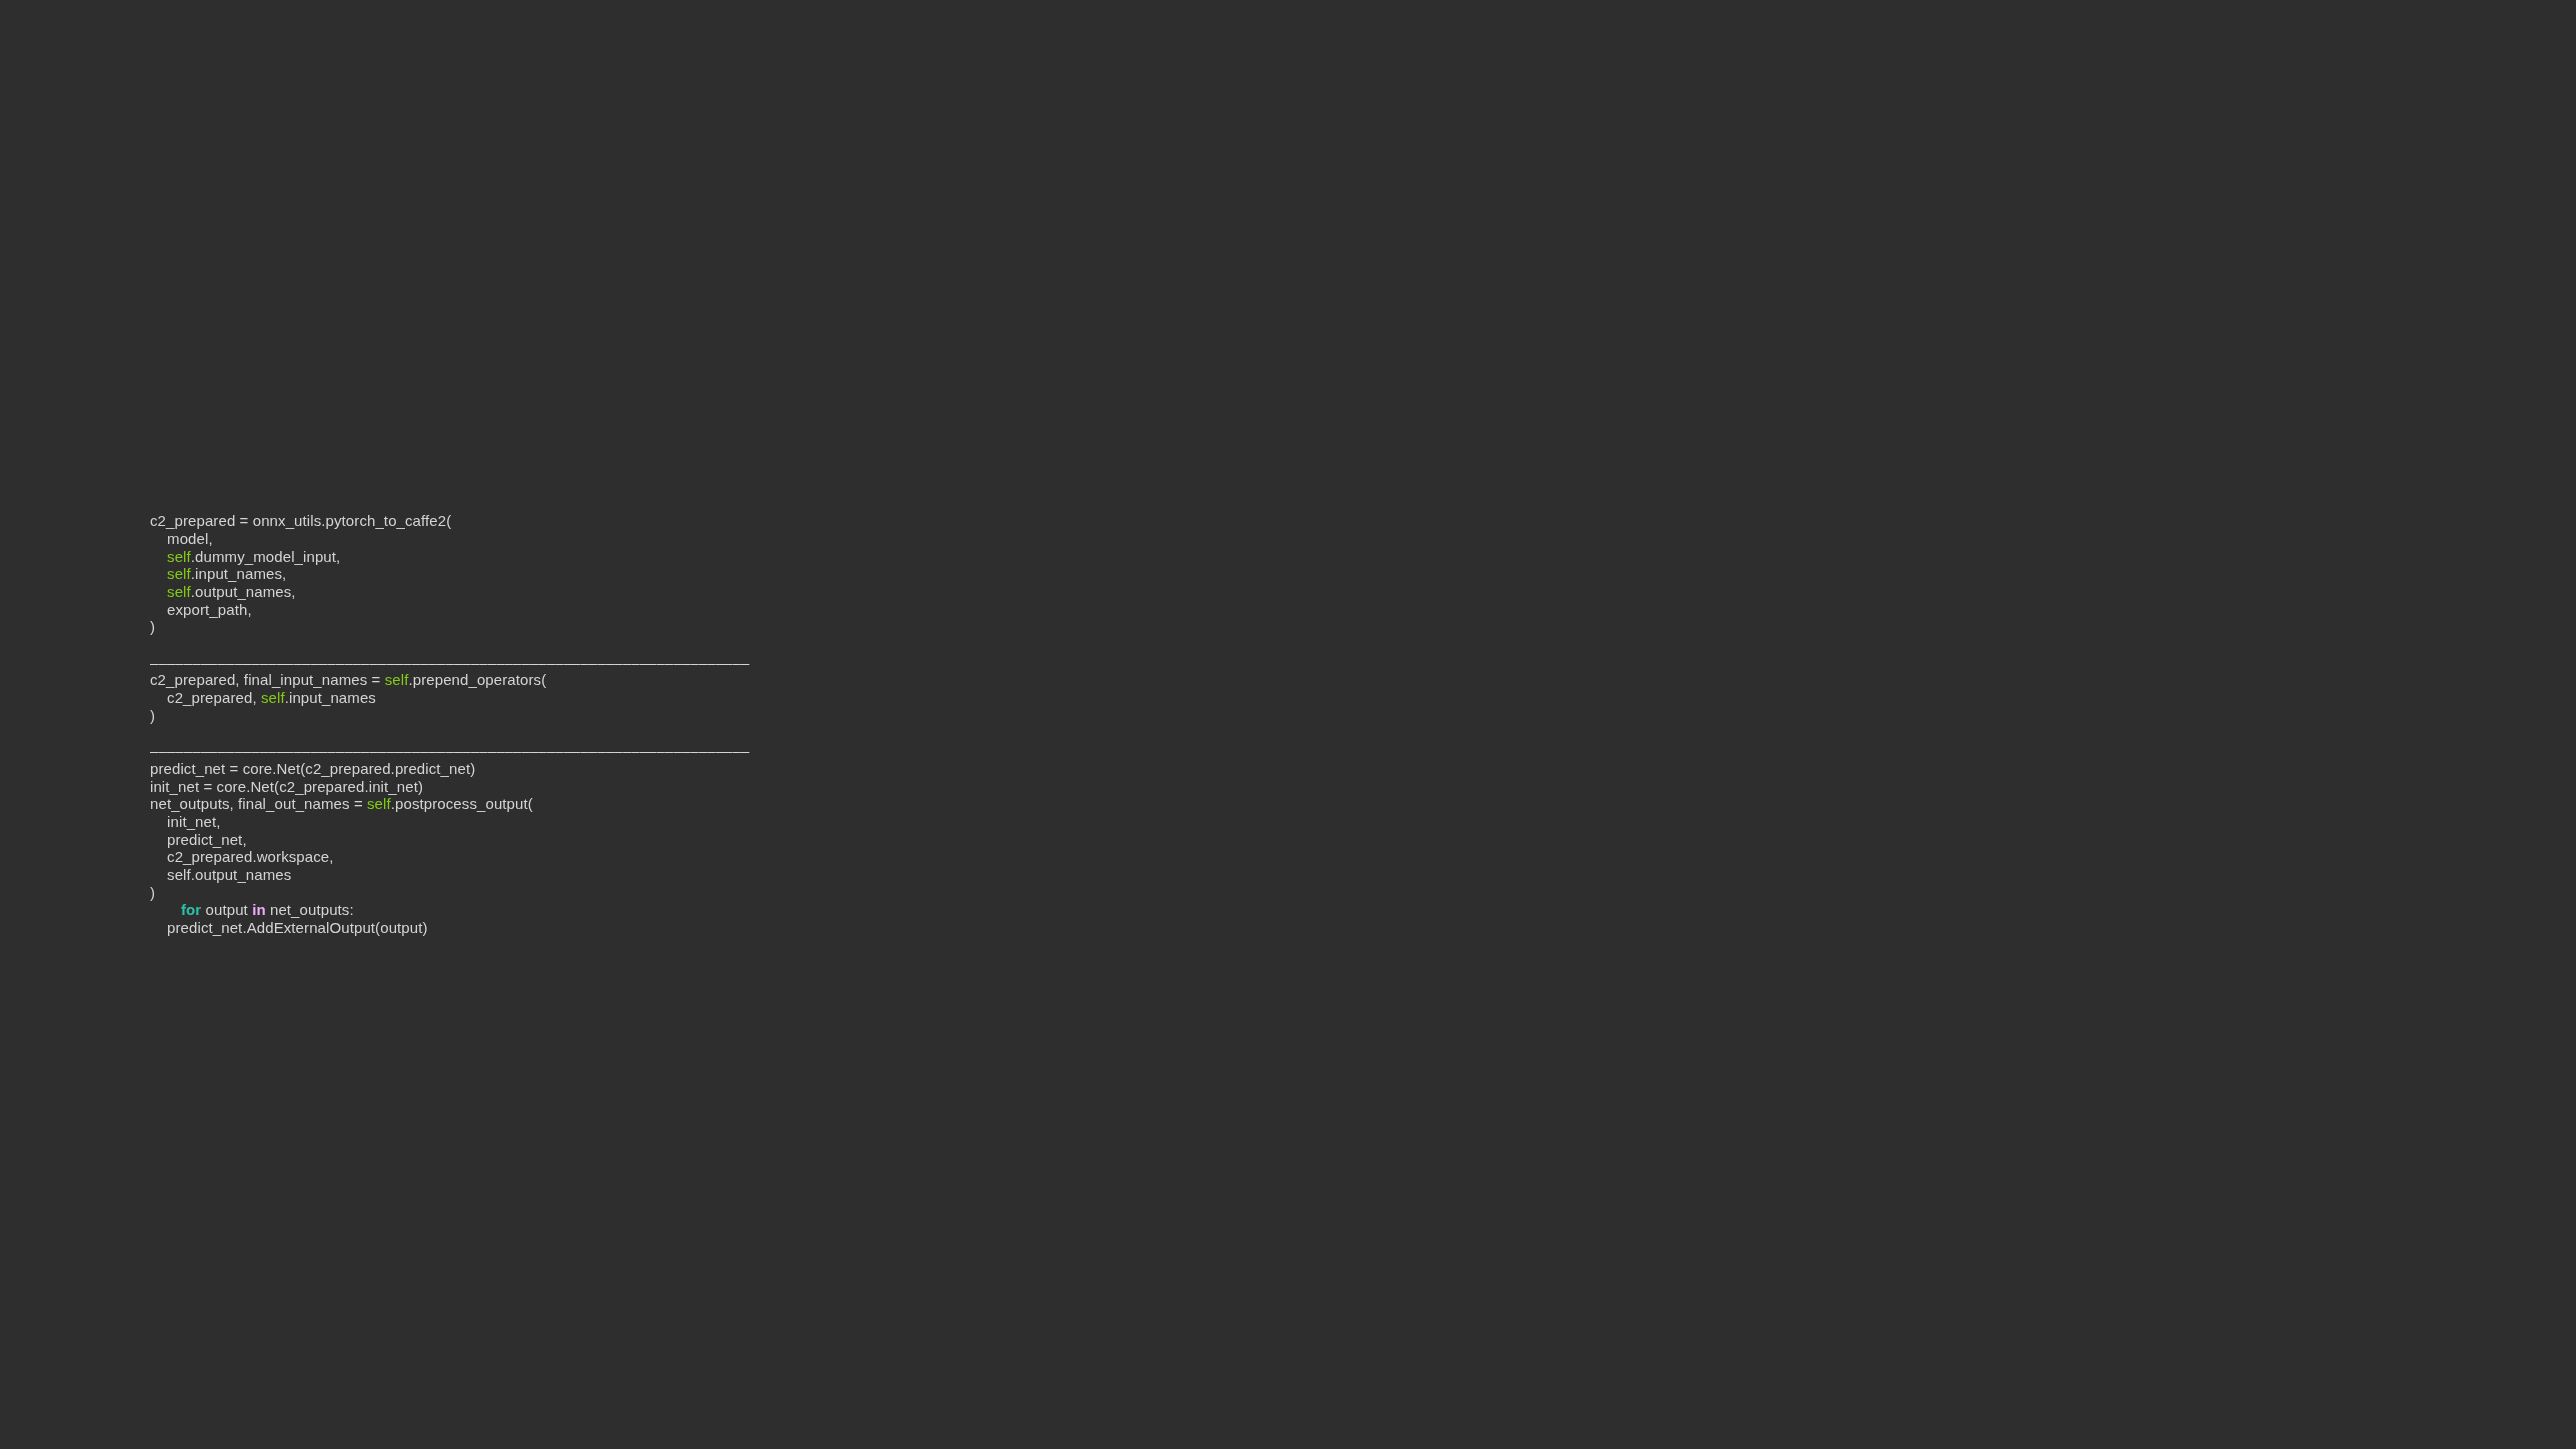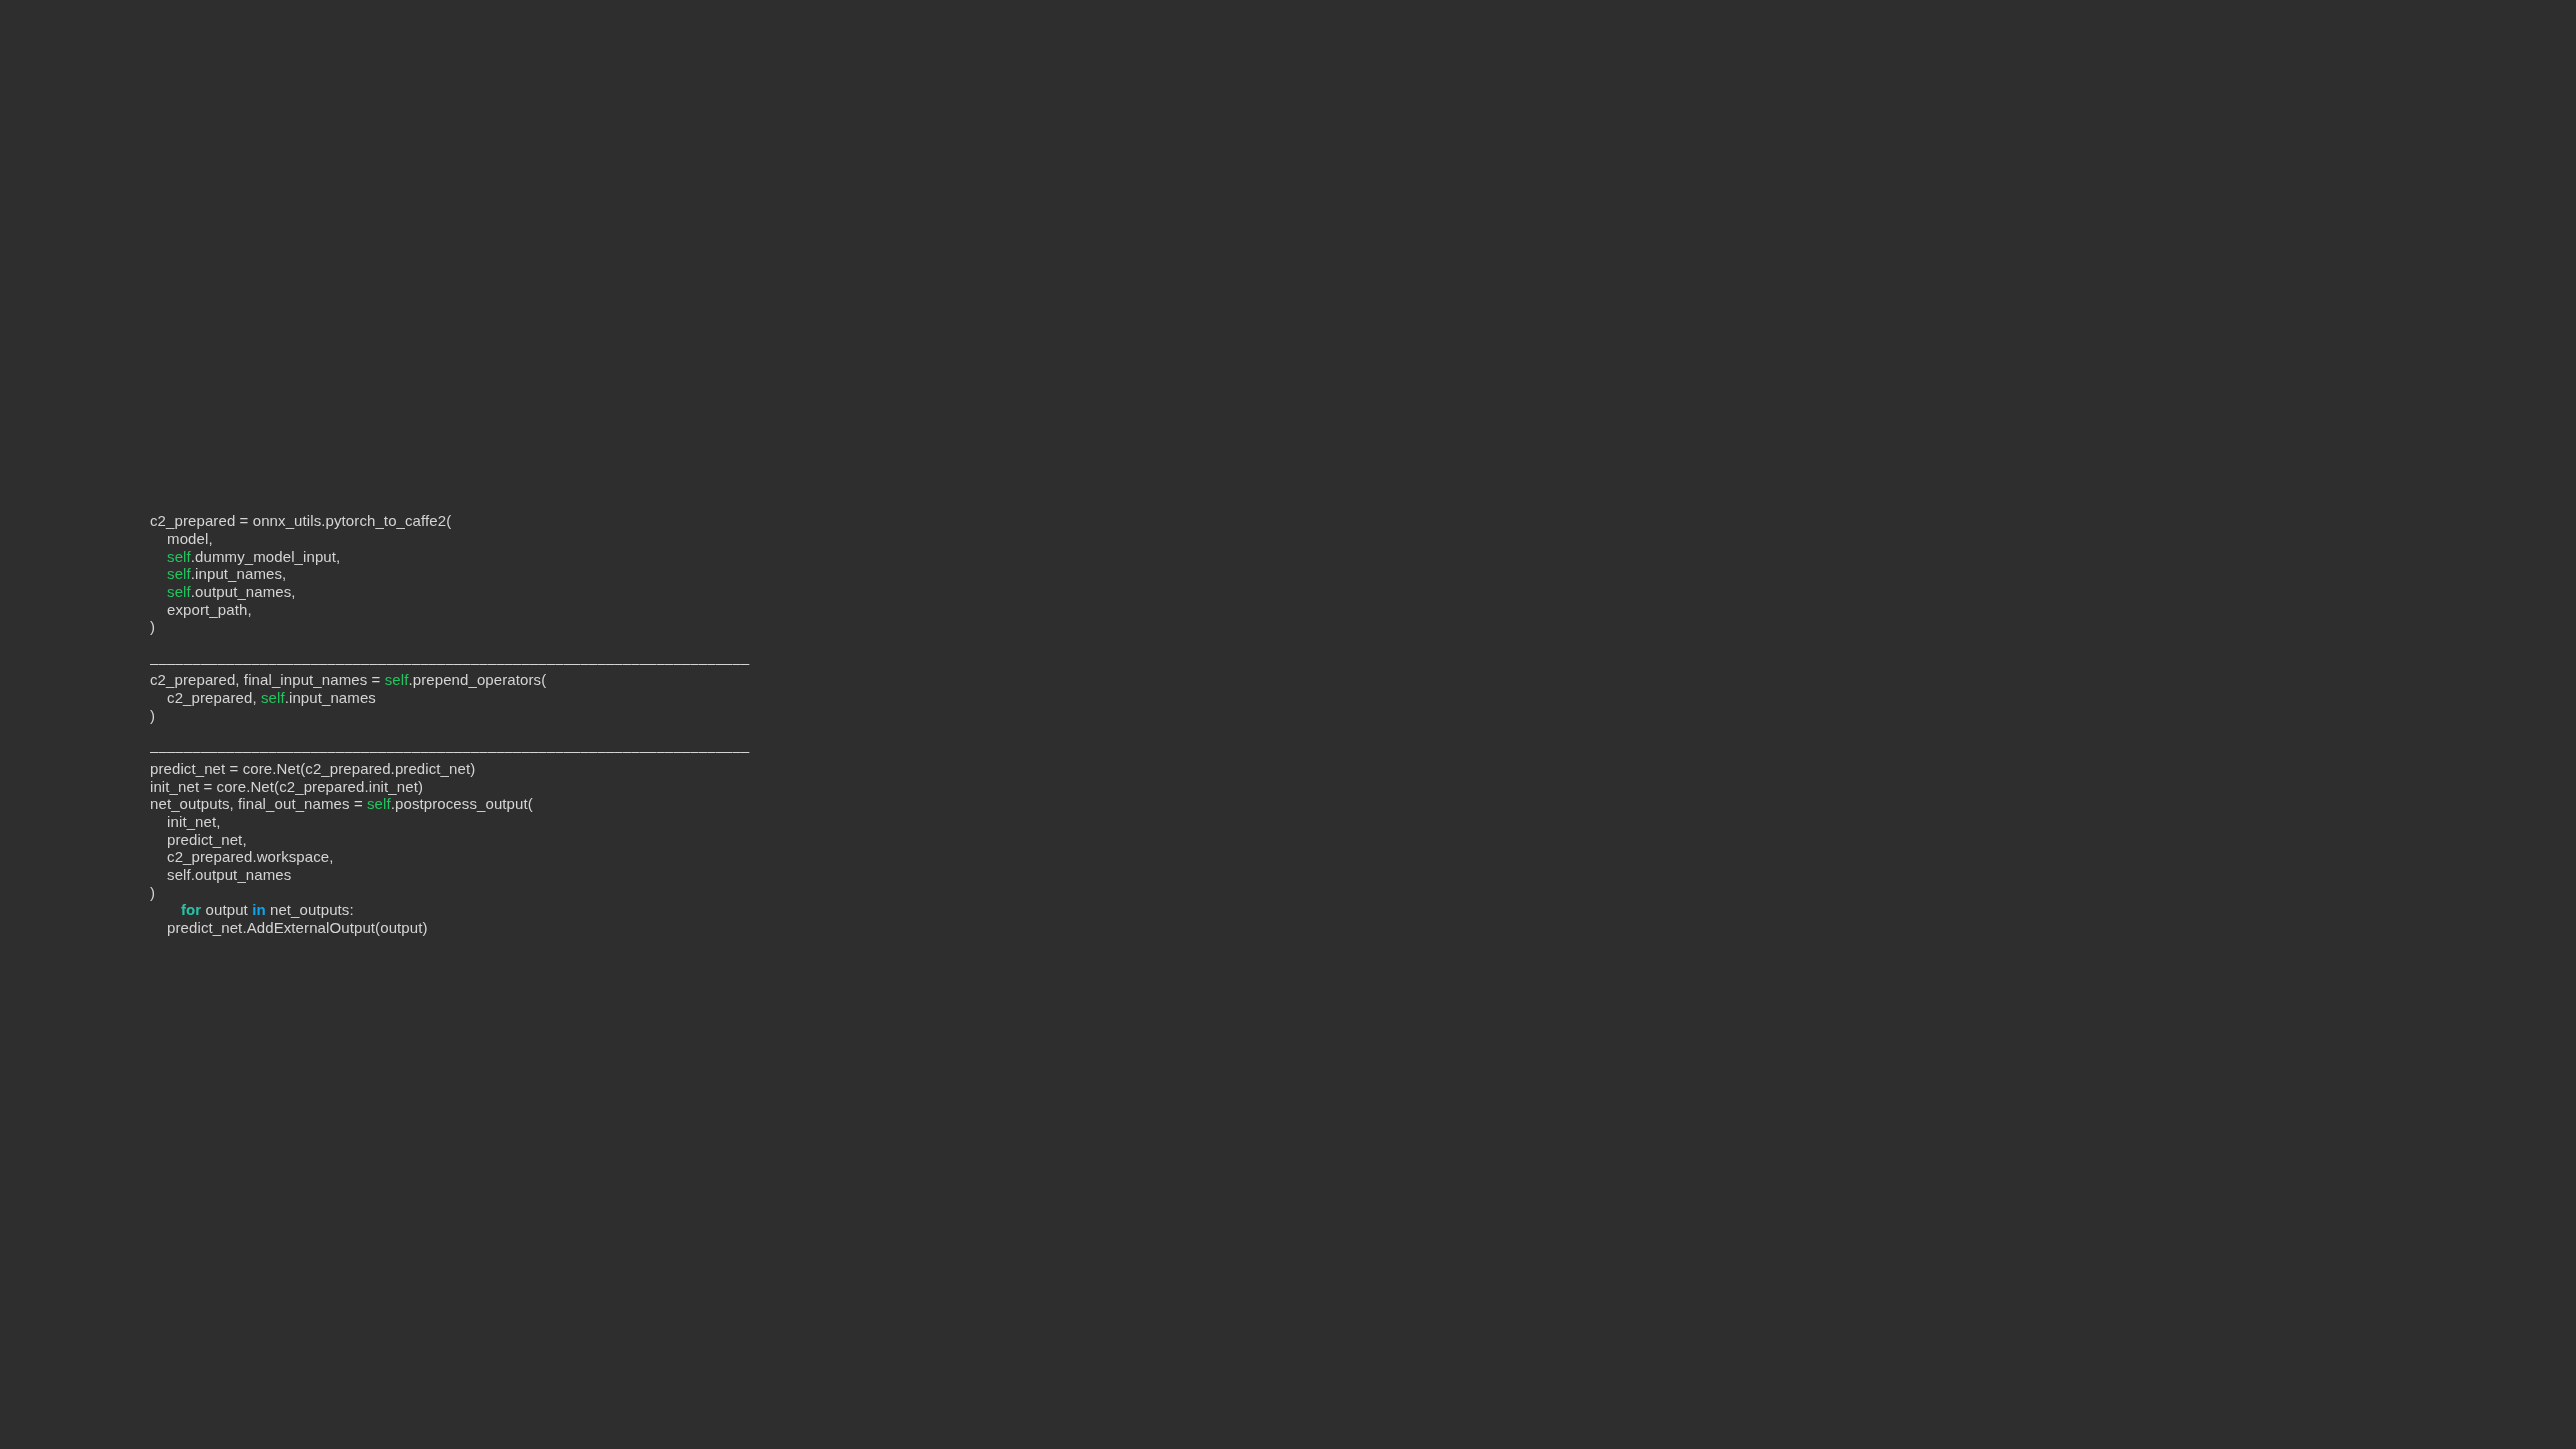--- a/index.html
+++ b/index.html
@@ -17,23 +17,23 @@
   }
   .code-block {
     font-family: Liberation Sans, sans-serif;
     font-size: 15px;
     line-height: 1.18;
     color: #d4d4d4;
     white-space: pre;
     margin-left: 150px;
     letter-spacing: 0.1px;
   }
-  .kw-self  { color: #22c55e; }
+  .kw-self  { color: #84cc16; }
   .kw-for   { color: #28c3a6; font-weight: bold; margin-left: 31px; }
-  .kw-in    { color: #0ea5e9; font-weight: bold; }
+  .kw-in    { color: #f0abfc; font-weight: bold; }
   .rule-line { color: #d4d4d4; }
 </style>
 </head>
 <body>
 
 <pre class="code-block" id="code-target">c2_prepared = onnx_utils.pytorch_to_caffe2(
     model,
     <span class="kw-self">self</span>.dummy_model_input,
     <span class="kw-self">self</span>.input_names,
     <span class="kw-self">self</span>.output_names,

